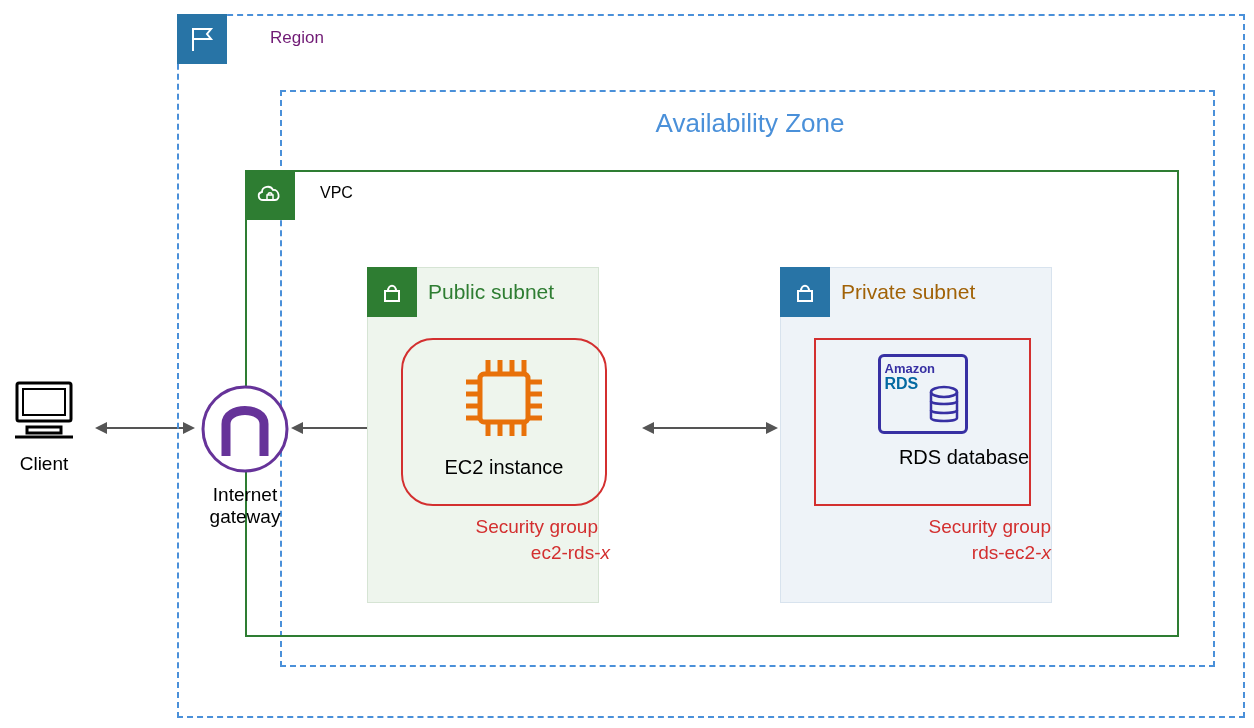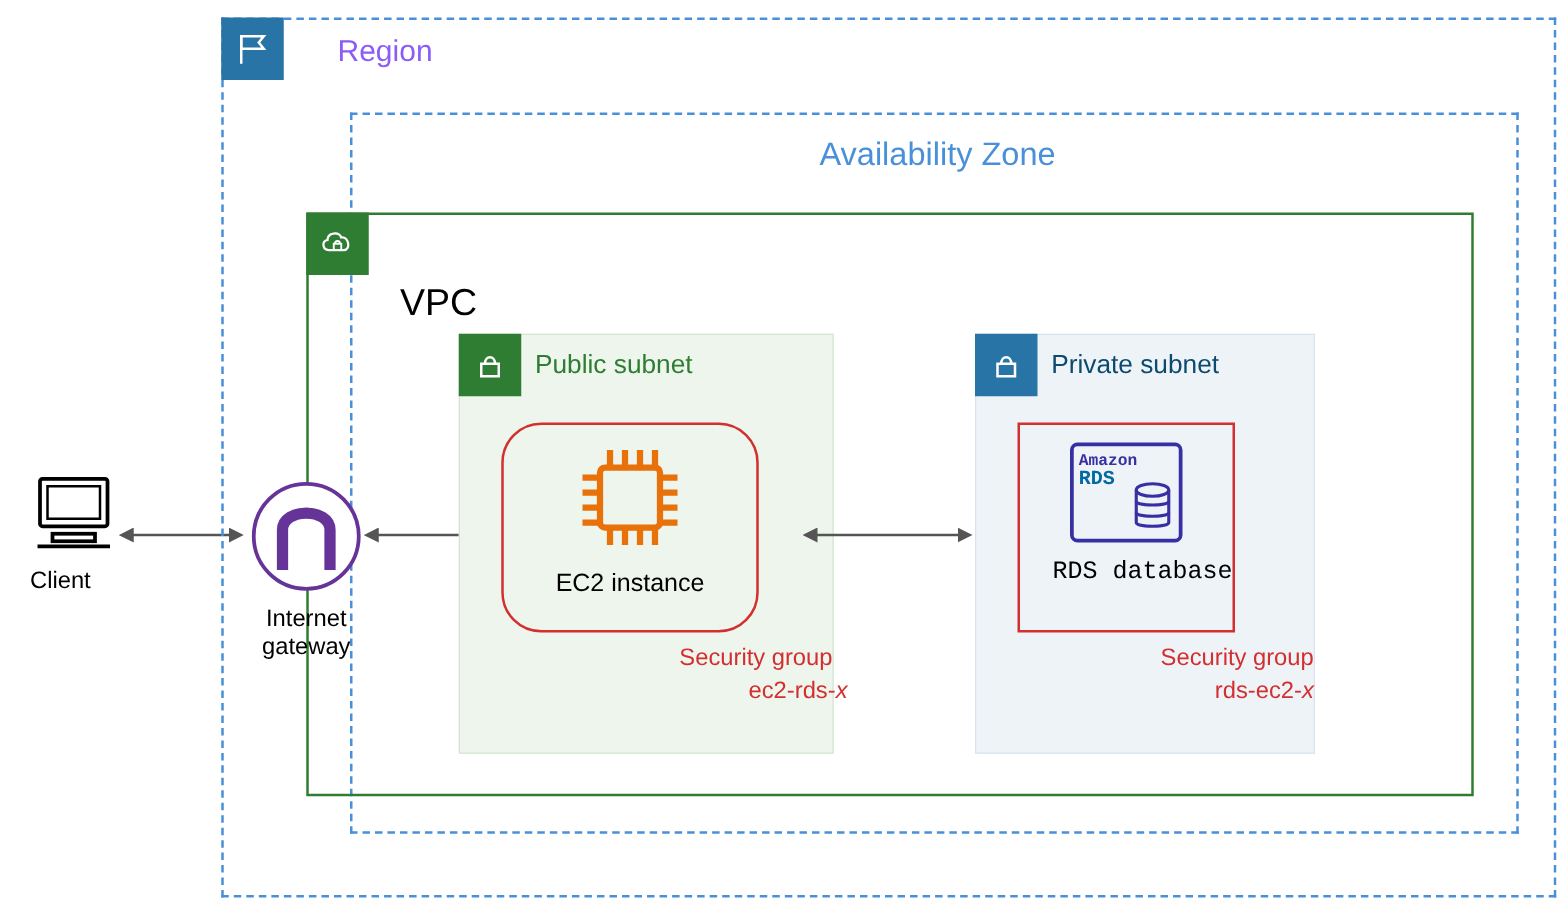--- a/index.html
+++ b/index.html
@@ -13,21 +13,21 @@
   .green-bg { background: #2e7d32; }
   .blue-bg { background: #2874a6; }
   .subnet-public { background: #eef5ed; border: 1px solid #d6e4d4; position: absolute; }
   .subnet-private { background: #eef3f8; border: 1px solid #d8e3ee; position: absolute; }
   .sg-label { color: #d32f2f; font-size: 19px; text-align: right; position: absolute; width: 100%; }
   .italic { font-style: italic; }
 </style>
 </head>
 <body>
 
-<div class="box" style="left:24px; top:375px; width:80px; ">
+<div class="box" style="left:4px; top:375px; width:80px; text-align:center;">
   <svg width="70" height="70" viewBox="0 0 70 70">
     <rect x="8" y="8" width="54" height="38" rx="2" fill="none" stroke="#000" stroke-width="3"></rect>
     <rect x="14" y="14" width="42" height="26" fill="none" stroke="#000" stroke-width="2"></rect>
     <rect x="18" y="52" width="34" height="6" fill="none" stroke="#000" stroke-width="3"></rect>
     <line x1="6" y1="62" x2="64" y2="62" stroke="#000" stroke-width="3"></line>
   </svg>
   <div class="label" style="position:static; margin-top:4px;">Client</div>
 </div>
 
 <svg class="box" style="left:95px; top:418px; width:100px; height:20px;">
@@ -42,50 +42,50 @@
   <line x1="10" y1="10" x2="90" y2="10" stroke="#555" stroke-width="2" marker-start="url(#ah1r)" marker-end="url(#ah1)"></line>
 </svg>
 
 <div class="box dashed-blue" style="left:177px; top:14px; width:1068px; height:704px;"></div>
 <div class="icon-box blue-bg" style="left:177px; top:14px;">
   <svg width="30" height="30" viewBox="0 0 30 30">
     <line x1="6" y1="4" x2="6" y2="27" stroke="#fff" stroke-width="2"></line>
     <path d="M6 5 L24 5 L20 10 L24 15 L6 15 Z" fill="none" stroke="#fff" stroke-width="2"></path>
   </svg>
 </div>
-<div class="label" style="left:270px; top:28px; color:#8b5cf6; font-size:24px;">Region</div>
+<div class="label" style="left:270px; top:28px; color:#701a75; font-size:17px;">Region</div>
 
 <div class="box dashed-blue" style="left:280px; top:90px; width:935px; height:577px;"></div>
 <div class="label" style="left:600px; top:108px; color:#4a90d9; font-size:26px; width:300px; text-align:center;">Availability Zone</div>
 
 <div class="box solid-green" style="left:245px; top:170px; width:934px; height:467px;"></div>
 <div class="icon-box green-bg" style="left:245px; top:170px;">
   <svg width="34" height="34" viewBox="0 0 34 34">
     <path d="M10 22 C5 22 4 15 9 14 C9 8 18 7 20 12 C26 11 28 22 22 22 Z" fill="none" stroke="#fff" stroke-width="1.8"></path>
     <rect x="14" y="17" width="6" height="5" fill="none" stroke="#fff" stroke-width="1.5"></rect>
     <path d="M15 17 C15 14 19 14 19 17" fill="none" stroke="#fff" stroke-width="1.5"></path>
   </svg>
 </div>
-<div class="label" style="left:320px; top:184px; color:#000; font-size:30px;margin-top:42px;">VPC</div>
+<div class="label" style="left:320px; top:184px; color:#000; font-size:16px;">VPC</div>
 
 <div class="box" style="left:198px; top:382px; width:94px; text-align:center;">
   <svg width="94" height="94" viewBox="0 0 94 94">
     <circle cx="47" cy="47" r="42" fill="#fff" stroke="#663399" stroke-width="3"></circle>
     <path d="M28 74 L28 42 C28 24 66 24 66 42 L66 74" fill="none" stroke="#663399" stroke-width="9" stroke-linecap="butt"></path>
     <path d="M38 74 L38 44 C38 34 56 34 56 44 L56 74" fill="none" stroke="#fff" stroke-width="2"></path>
   </svg>
   <div class="label" style="position:static; margin-top:4px;">Internet</div>
   <div class="label" style="position:static;">gateway</div>
 </div>
 
 <svg class="box" style="left:291px; top:418px; width:100px; height:20px;">
   <line x1="10" y1="10" x2="80" y2="10" stroke="#555" stroke-width="2" marker-start="url(#ah1r)" marker-end="url(#ah1)"></line>
 </svg>
 
-<div class="subnet-public" style="left:367px; top:267px; width:300px; height:336px;">
+<div class="subnet-public" style="left:367px; top:267px; width:232px; height:336px;">
   <div class="icon-box green-bg" style="left:-1px; top:-1px;">
     <svg width="26" height="26" viewBox="0 0 26 26">
       <rect x="6" y="12" width="14" height="10" fill="none" stroke="#fff" stroke-width="2"></rect>
       <path d="M9 12 C9 5 17 5 17 12" fill="none" stroke="#fff" stroke-width="2"></path>
     </svg>
   </div>
   <div class="label" style="left:60px; top:12px; color:#2e7d32; font-size:21px;">Public subnet</div>
 
   <div class="box solid-red" style="left:33px; top:70px; width:206px; height:168px;border-radius:32px;">
 
@@ -122,23 +122,23 @@
   <line x1="12" y1="10" x2="128" y2="10" stroke="#555" stroke-width="2" marker-start="url(#ah1r)" marker-end="url(#ah1)"></line>
 </svg>
 
 <div class="subnet-private" style="left:780px; top:267px; width:272px; height:336px;">
   <div class="icon-box blue-bg" style="left:-1px; top:-1px;">
     <svg width="26" height="26" viewBox="0 0 26 26">
       <rect x="6" y="12" width="14" height="10" fill="none" stroke="#fff" stroke-width="2"></rect>
       <path d="M9 12 C9 5 17 5 17 12" fill="none" stroke="#fff" stroke-width="2"></path>
     </svg>
   </div>
-  <div class="label" style="left:60px; top:12px; color:#0c4a6e; font-size:21px;">Private subnet</div>
+  <div class="label" style="left:60px; top:12px; color:#a16207; font-size:21px;">Private subnet</div>
 
-  <div class="box solid-red" style="left:33px; top:70px; width:174px; height:168px;font-family:Liberation Mono, monospace;">
+  <div class="box solid-red" style="left:33px; top:70px; width:217px; height:168px;">
 
     <div style="width:90px;height:80px;margin:14px auto 0;border:3px solid #3730a3;border-radius:6px;position:relative;padding:5px 4px;">
       <div style="font-size:13px;font-weight:bold;color:#3730a3;line-height:1;">Amazon</div>
       <div style="font-size:16px;font-weight:bold;color:#0369a1;line-height:1.1;">RDS</div>
       <svg width="34" height="42" viewBox="0 0 34 42" style="position:absolute;right:4px;bottom:4px;">
         <ellipse cx="17" cy="7" rx="13" ry="5" fill="none" stroke="#3730a3" stroke-width="2.5"></ellipse>
         <path d="M4 7 V33 C4 37 30 37 30 33 V7" fill="none" stroke="#3730a3" stroke-width="2.5"></path>
         <path d="M4 16 C4 20 30 20 30 16" fill="none" stroke="#3730a3" stroke-width="2.5"></path>
         <path d="M4 25 C4 29 30 29 30 25" fill="none" stroke="#3730a3" stroke-width="2.5"></path>
       </svg>

